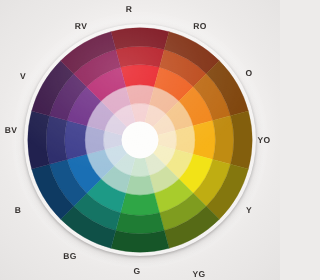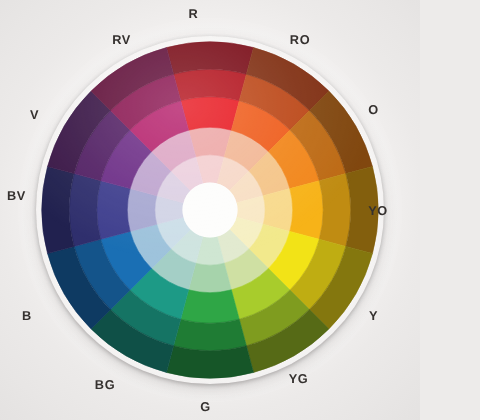--- a/index.html
+++ b/index.html
@@ -169,23 +169,23 @@
         </g>
       <circle id="hub" cx="0" cy="0" r="19" fill="#fdfdfc"></circle>
     </svg>
     <div id="sheen"></div>
   </div>
 
   <div id="labels">
       <div class="label" style="left: 129px; top: 9px; color: rgb(53, 49, 47);">R</div>
       <div class="label" style="left: 200px; top: 26px; color: rgb(53, 49, 47);">RO</div>
       <div class="label" style="left: 249px; top: 73px; color: rgb(53, 49, 47);">O</div>
-      <div class="label" style="left: 252px; top: 140px; color: rgb(53, 49, 47);">YO</div>
+      <div class="label" style="left: 264px; top: 140px; color: rgb(53, 49, 47);">YO</div>
       <div class="label" style="left: 249px; top: 210px; color: rgb(53, 49, 47);">Y</div>
-      <div class="label" style="left: 199px; top: 252px; color: rgb(53, 49, 47);">YG</div>
+      <div class="label" style="left: 199px; top: 274px; color: rgb(53, 49, 47);">YG</div>
       <div class="label" style="left: 137px; top: 271px; color: rgb(53, 49, 47);">G</div>
       <div class="label" style="left: 70px; top: 256px; color: rgb(53, 49, 47);">BG</div>
       <div class="label" style="left: 18px; top: 210px; color: rgb(53, 49, 47);">B</div>
       <div class="label" style="left: 11px; top: 130px; color: rgb(53, 49, 47);">BV</div>
       <div class="label" style="left: 23px; top: 76px; color: rgb(53, 49, 47);">V</div>
       <div class="label" style="left: 81px; top: 26px; color: rgb(53, 49, 47);">RV</div>
     </div>
 
 </div>
 

